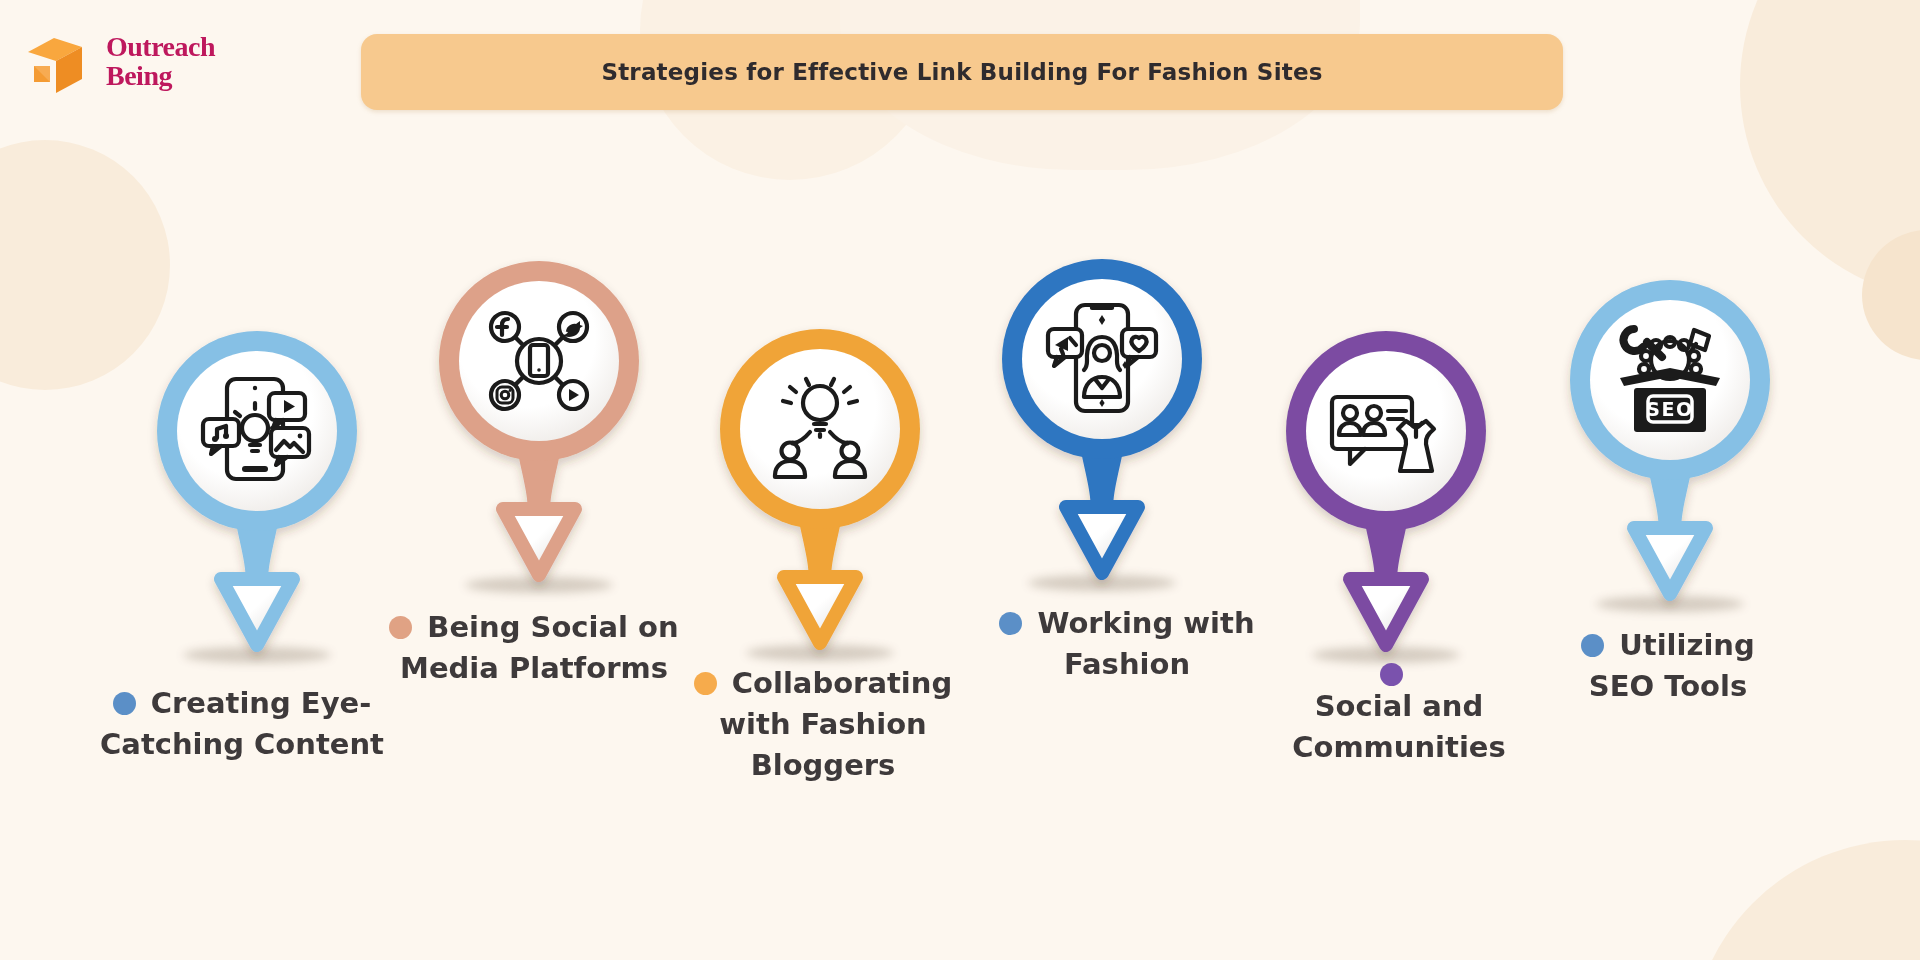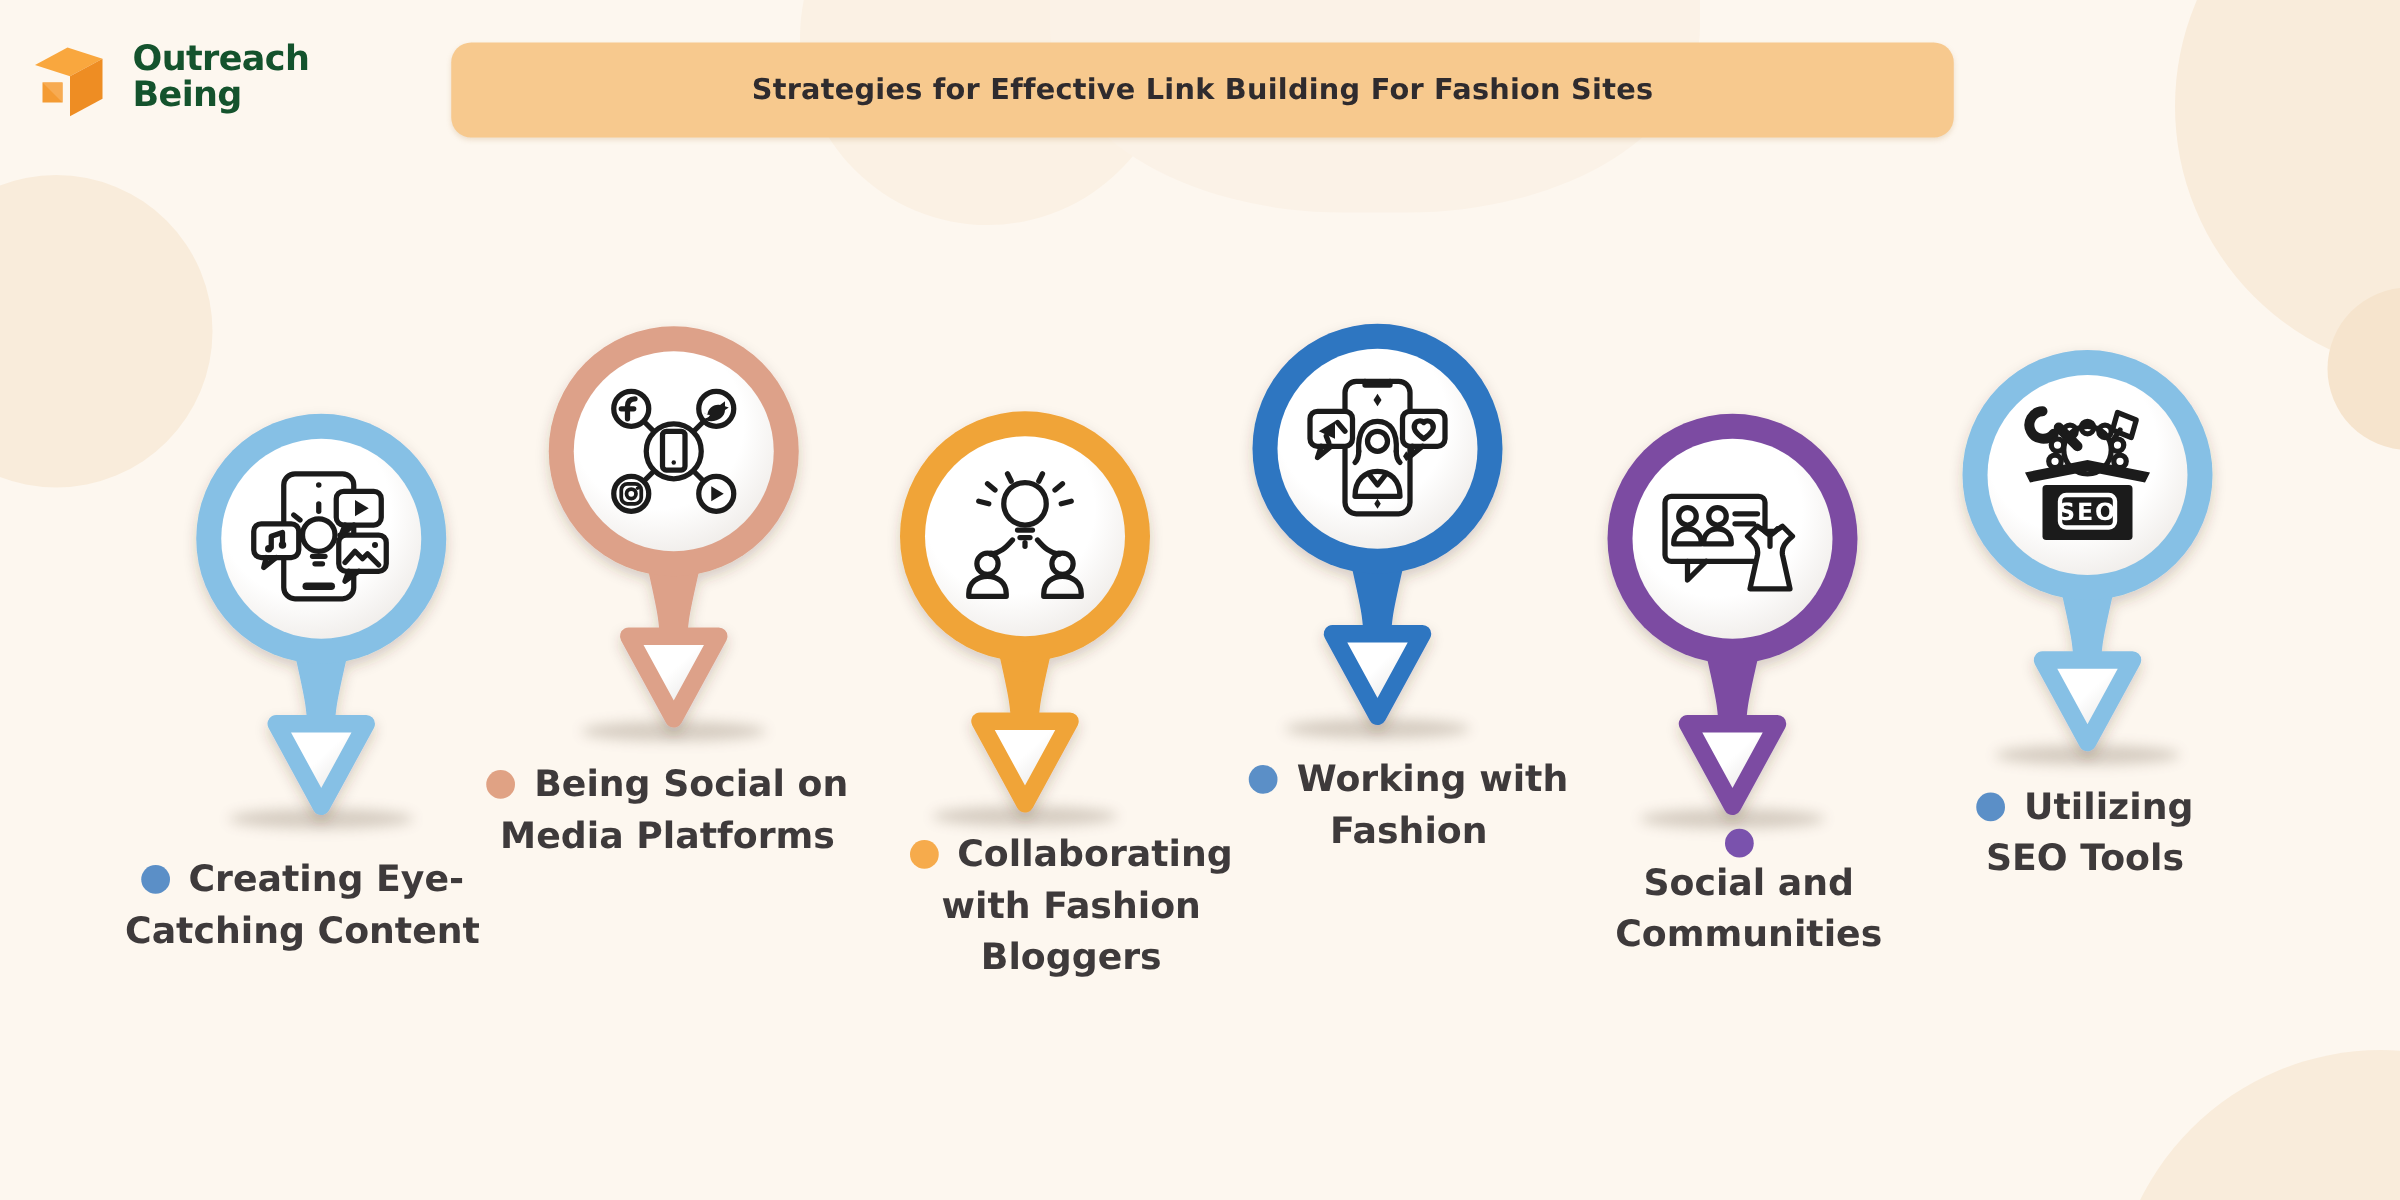--- a/index.html
+++ b/index.html
@@ -3,21 +3,21 @@
 <meta charset="utf-8">
 <style>
   html,body{margin:0;padding:0;}
   body{font-family:"DejaVu Sans","Liberation Sans",sans-serif;}
   #canvas{position:relative;width:1920px;height:960px;background:#fdf7ef;overflow:hidden;}
 
   .blob{position:absolute;border-radius:50%;}
 
   
   .logo{position:absolute;left:20px;top:26px;display:flex;align-items:center;gap:14px;}
-  .logo-text{font-weight:bold;color:#14532d;font-size:28px;line-height:1.02;letter-spacing:-0.5px;}
+  .logo-text{font-weight:bold;color:#be185d;font-size:28px;line-height:1.02;letter-spacing:-0.5px;font-family:Liberation Serif, serif;}
 
   
   .banner{position:absolute;left:361px;top:34px;width:1202px;height:76px;background:#f7c98e;
           border-radius:16px;display:flex;align-items:center;justify-content:center;
           box-shadow:0 2px 4px rgba(190,150,95,.25);}
   .banner-text{font-size:23px;font-weight:bold;color:#2f2b2e;white-space:nowrap;letter-spacing:.2px;}
 
   
   .pin{position:absolute;width:220px;height:345px;}
   .pin-svg{width:100%;height:100%;overflow:visible;}
@@ -290,21 +290,21 @@
   </div>
 
   <div class="pin-label" style="left: 354px; top: 607px; width: 360px; --pin-color: #dda189; --bullet-color: #e0a284;">
     <div class="label-line">
         <span class="bullet"></span>
         <span>Being Social on</span>
       </div>
     <div class="label-line">Media Platforms</div>
   </div>
 
-  <div class="pin-label" style="left: 687px; top: 663px; width: 340px; --pin-color: #f0a438; --bullet-color: #f6ab4c;">
+  <div class="pin-label" style="left: 653px; top: 663px; width: 340px; --pin-color: #f0a438; --bullet-color: #f6ab4c;">
     <div class="label-line">
         <span class="bullet"></span>
         <span>Collaborating</span>
       </div>
     <div class="label-line">with Fashion</div>
     <div class="label-line">Bloggers</div>
   </div>
 
   <div class="pin-label" style="left: 957px; top: 603px; width: 340px; --pin-color: #2e76c1; --bullet-color: #5b8fc7;">
     <div class="label-line">

